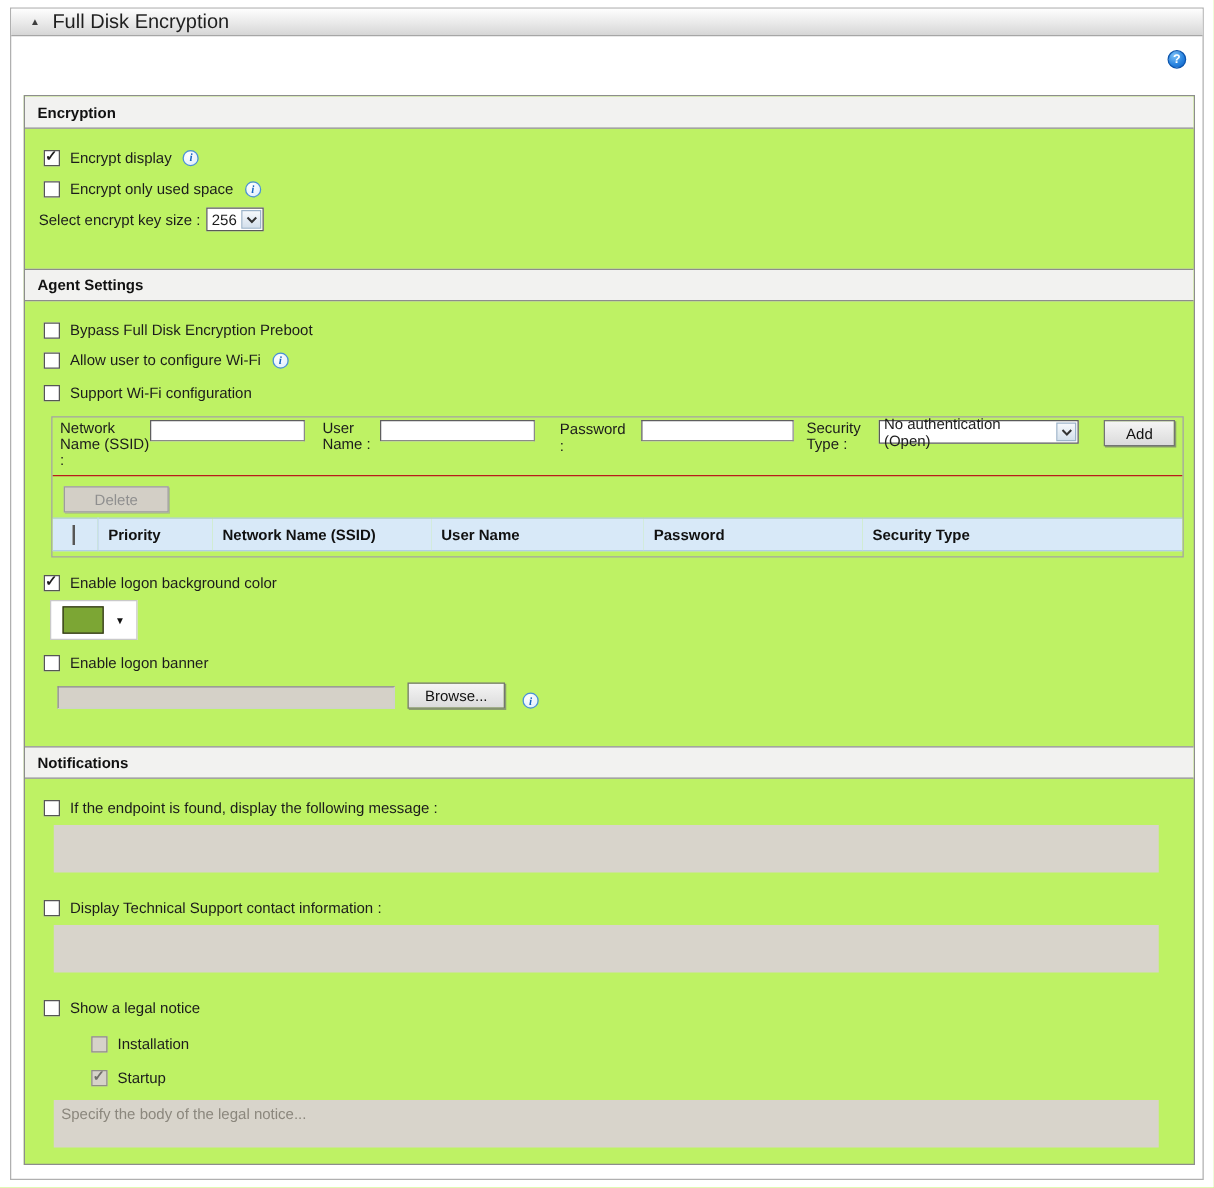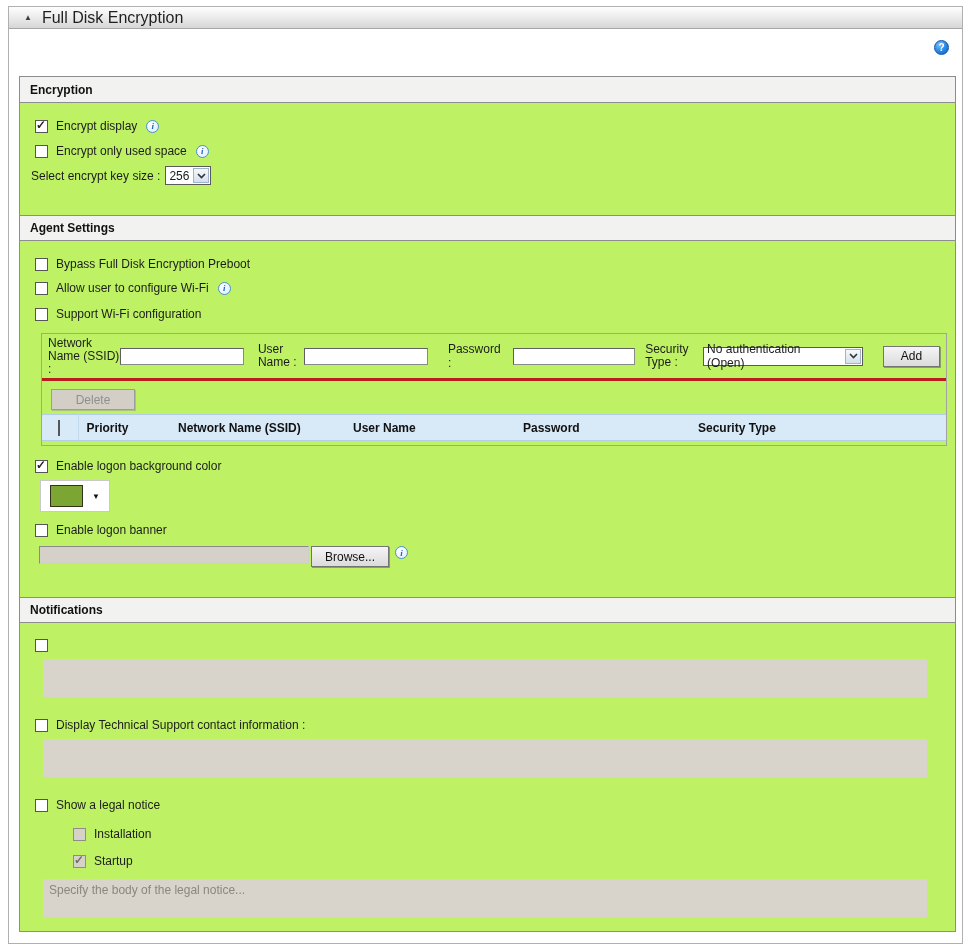--- a/index.html
+++ b/index.html
@@ -71,21 +71,21 @@
     font:12px "Liberation Sans", sans-serif; padding:0 3px;
   }
   .btn {
     font:12px "Liberation Sans", sans-serif; height:21px; padding:0 13px;
     background:linear-gradient(#f5f5f5,#dbdbdb); border:1px solid #747474;
     box-shadow:1px 1px 0 rgba(110,110,110,.65); cursor:pointer; color:#111;
   }
   .btn.disabled { background:#d3cfc6; color:#8f8f8f; border-color:#9d9d9d; box-shadow:1px 1px 0 rgba(150,150,150,.5); }
 
   .wifi-box { margin:12px 8px 0 21px; border:1px solid #a3a3a3; height:113px; overflow:hidden; }
-  .wifi-form { display:flex; align-items:center; padding:2px 6px; height:47px; border-bottom:3px solid #b91c1c; }
+  .wifi-form { display:flex; padding:2px 6px; height:47px; border-bottom:1px solid #b91c1c; }
   .lbl-multi { line-height:13px; }
   .lbl-ssid { width:72px; }
   .lbl-user { width:46px; margin-left:14px; }
   .lbl-pass { margin-left:20px; margin-right:6px; }
   .lbl-sec  { width:52px; margin-left:10px; }
   .wifi-form .txt { width:124px; }
   .wifi-form .txt.pass { width:122px; }
   .sec-select { margin-left:6px; }
   .add-btn { margin-left:20px; min-width:57px; }
   .delete-row { padding:8px 0 0 9px; height:33px; }
@@ -99,21 +99,21 @@
   .wifi-table th .cb { margin:0 auto; }
   .col-priority { width:92px; } .col-ssid { width:175px; } .col-user { width:170px; } .col-pass { width:175px; }
 
   .color-box {
     display:inline-flex; align-items:center; gap:9px; margin:7px 0 0 20px;
     border:1px solid #c9c9c9; background:#fff; padding:4px 9px; cursor:pointer;
   }
   .color-swatch { width:33px; height:22px; border:1px solid #33331c; }
   .color-arrow { font-size:8px; color:#111; }
 
-  .banner-row { display:flex; align-items:flex-start; margin:9px 0 0 19px; gap:0; }
+  .banner-row { display:flex; align-items:flex-end; margin:9px 0 0 26px; gap:8px; }
   .file-txt {
     width:270px; height:18px; background:#d5d1c8;
     border:1px solid #8b8b8b; border-right-color:#cfcfcf; border-bottom-color:#cfcfcf;
     font:12px "Liberation Sans", sans-serif; padding:0 3px;
   }
   .browse-btn { margin-left:2px; }
   .banner-row .info-icon { margin-left:6px; }
 
   .ta {
     display:block; width:884px; height:38px; margin:7px 0 0 23px;
@@ -246,20 +246,21 @@
         <span class="info-icon">i</span>
       </div>
     </div>
 
     <div class="sec-header">
       <span>Notifications</span>
     </div>
     <div class="sec-content" id="notif-content">
       <div class="cb-row mt16">
         <span class="cb"></span>
+        <span>If the endpoint is found, display the following message :</span>
       </div>
       <textarea class="ta" disabled="" style=""></textarea>
 
       <div class="cb-row mt21">
         <span class="cb"></span>
         <span>Display Technical Support contact information :</span>
       </div>
       <textarea class="ta" disabled="" style=""></textarea>
 
       <div class="cb-row mt21">

